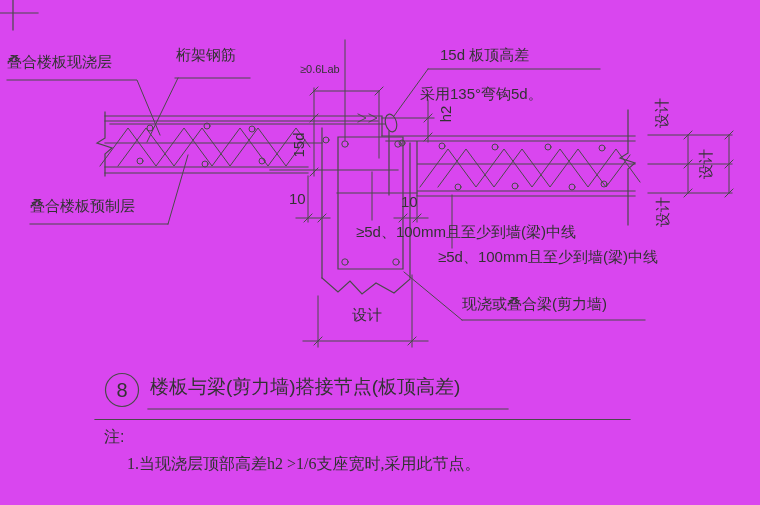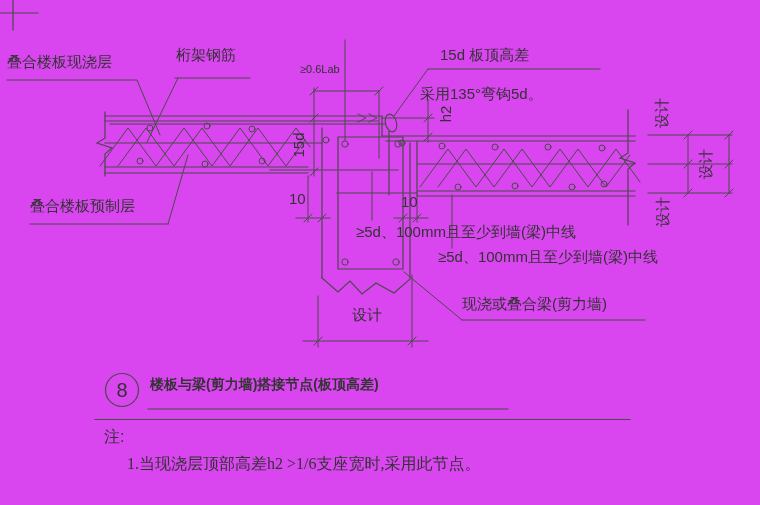--- a/index.html
+++ b/index.html
@@ -2,21 +2,21 @@
 <html><head>
 <meta charset="utf-8">
 <style>
   html,body{margin:0;padding:0;background:#fff;}
   .stage{position:relative;width:760px;height:505px;background:#d946ef;overflow:hidden;
          font-family:"Liberation Sans",sans-serif;color:#333333;}
   .stage svg{position:absolute;left:0;top:0;}
   .t{position:absolute;white-space:nowrap;line-height:1;letter-spacing:0px;color:#333333;}
   .rot{transform:translate(-50%,-50%) rotate(-90deg);}
   .ctr{transform:translate(-50%,-50%);}
-  .s15{font-size:15px;} .s16{font-size:16px;} .s17{font-size:11px;} .s19{font-size:14px;font-weight:bold;} .s20{font-size:20px;}
+  .s15{font-size:15px;} .s16{font-size:16px;} .s17{font-size:11px;} .s19{font-size:19px;} .s20{font-size:20px;}
 </style>
 </head>
 <body>
 
 <div class="stage">
 
   <svg width="760" height="505" viewBox="0 0 760 505" fill="none" stroke="#4a4a4a" stroke-width="1.2" stroke-linecap="square">
 
     <g>
       <path d="M0,13 H38 M13,0 V30"></path>

